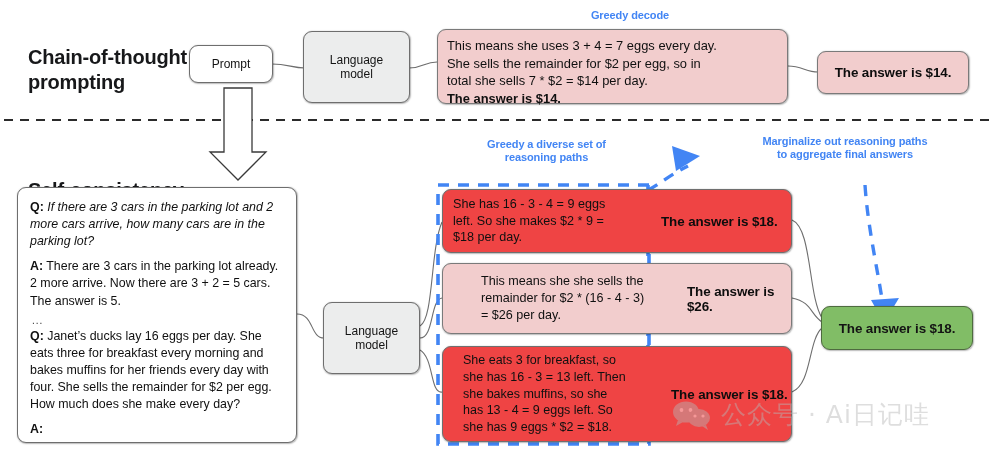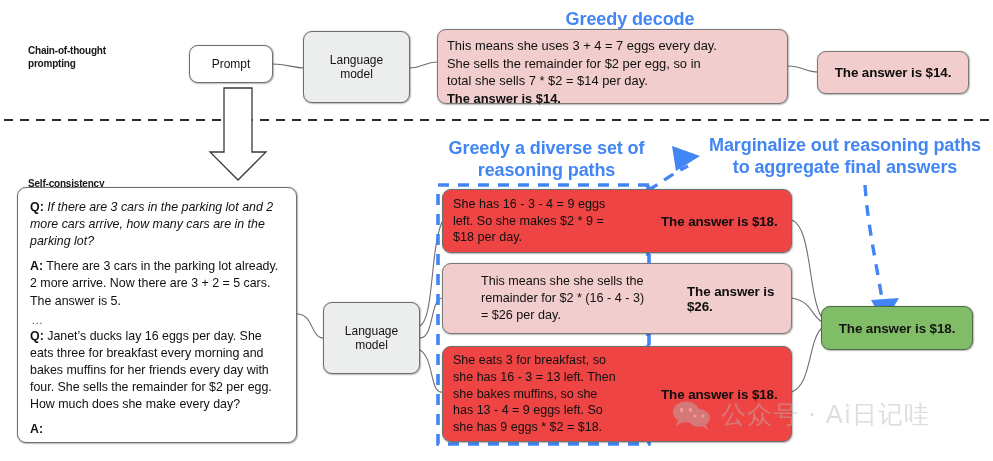--- a/index.html
+++ b/index.html
@@ -13,31 +13,31 @@
     font-family: "Liberation Sans", sans-serif;
     color: #111111;
   }
   #canvas { position: absolute; inset: 0; }
 
   .abs { position: absolute; box-sizing: border-box; }
 
   
   .section-title {
     font-weight: bold;
-    font-size: 10px;
+    font-size: 20px;
     line-height: 1.25;
     letter-spacing: -0.2px;
     color: #17181a;
   }
 
   
   .blue-caption {
     color: #4285f4;
     font-weight: bold;
-    font-size: 18px;
+    font-size: 11px;
     line-height: 1.2;
     text-align: center;
     letter-spacing: -0.1px;
   }
 
   
   .node {
     border: 1.2px solid #6e6e6e;
     border-radius: 9px;
     background: #ffffff;
@@ -221,21 +221,21 @@
   </div>
 
   <div class="abs node pink" style="left:442px; top:263px; width:350px; height:71px; display:flex; align-items:center;padding-left:28px;">
     <div class="reason-text" style="width:196px; padding-left:10px;">This means she she sells the
 remainder for $2 * (16 - 4 - 3)
 = $26 per day.</div>
     <div class="answer-text" style="flex:1; padding-left:10px;">The answer is $26.</div>
   </div>
 
   <div class="abs node lgreen" style="left:442px; top:346px; width:350px; height:96px; display:flex; align-items:center;">
-    <div class="reason-text small" style="width:196px; padding-left:10px;">She eats 3 for breakfast, so
+    <div class="reason-text small" style="width:196px; padding-left:20px;">She eats 3 for breakfast, so
 she has 16 - 3 = 13 left. Then
 she bakes muffins, so she
 has 13 - 4 = 9 eggs left. So
 she has 9 eggs * $2 = $18.</div>
     <div class="answer-text" style="flex:1; padding-left:12px;">The answer is $18.</div>
   </div>
 
   <div class="abs node dgreen node-center" style="left:821px; top:306px; width:152px; height:44px;">
     <span class="answer-text light">The answer is $18.</span>
   </div>

